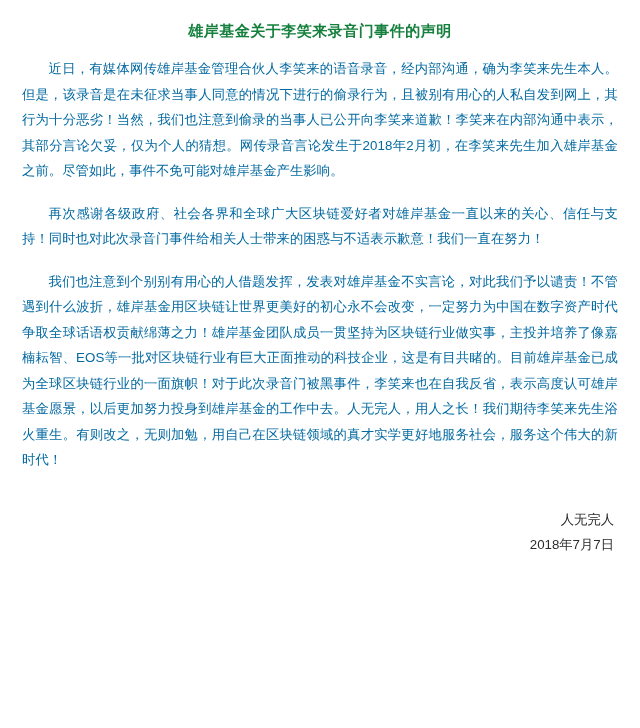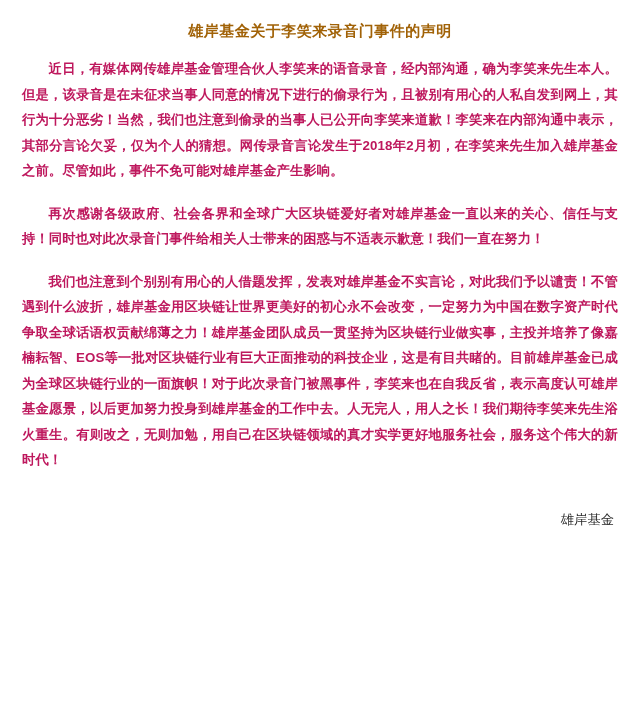--- a/index.html
+++ b/index.html
@@ -20,35 +20,34 @@
     box-sizing: border-box;
     padding: 14px 22px 10px 22px;
     position: relative;
     background: #ffffff;
     overflow: hidden;
   }
   .doc-title {
     text-align: center;
     font-size: 15px;
     font-weight: bold;
-    color: #a16207;
+    color: #15803d;
     letter-spacing: 0.5px;
     margin: 6px 0 14px 0;
     line-height: 22px;
   }
   .para {
     font-size: 13.3px;
     line-height: 25.5px;
-    color: #be185d;
+    color: #0369a1;
     text-align: justify;
     text-justify: inter-ideograph;
     margin: 0 0 17px 0;
     text-indent: 2em;
     letter-spacing: 0.1px;
-    font-weight: bold;
   }
   .signature {
     margin-top: 34px;
     text-align: right;
     font-size: 13.3px;
     line-height: 25px;
     color: #2b2b2b;
     padding-right: 4px;
   }
   .sig-line {
@@ -66,17 +65,18 @@
   <h1 class="doc-title">雄岸基金关于李笑来录音门事件的声明</h1>
 
   <p class="para">近日，有媒体网传雄岸基金管理合伙人李笑来的语音录音，经内部沟通，确为李笑来先生本人。但是，该录音是在未征求当事人同意的情况下进行的偷录行为，且被别有用心的人私自发到网上，其行为十分恶劣！当然，我们也注意到偷录的当事人已公开向李笑来道歉！李笑来在内部沟通中表示，其部分言论欠妥，仅为个人的猜想。网传录音言论发生于2018年2月初，在李笑来先生加入雄岸基金之前。尽管如此，事件不免可能对雄岸基金产生影响。</p>
 
 
   <p class="para">再次感谢各级政府、社会各界和全球广大区块链爱好者对雄岸基金一直以来的关心、信任与支持！同时也对此次录音门事件给相关人士带来的困惑与不适表示歉意！我们一直在努力！</p>
 
   <p class="para">我们也注意到个别别有用心的人借题发挥，发表对雄岸基金不实言论，对此我们予以谴责！不管遇到什么波折，雄岸基金用区块链让世界更美好的初心永不会改变，一定努力为中国在数字资产时代争取全球话语权贡献绵薄之力！雄岸基金团队成员一贯坚持为区块链行业做实事，主投并培养了像嘉楠耘智、EOS等一批对区块链行业有巨大正面推动的科技企业，这是有目共睹的。目前雄岸基金已成为全球区块链行业的一面旗帜！对于此次录音门被黑事件，李笑来也在自我反省，表示高度认可雄岸基金愿景，以后更加努力投身到雄岸基金的工作中去。人无完人，用人之长！我们期待李笑来先生浴火重生。有则改之，无则加勉，用自己在区块链领域的真才实学更好地服务社会，服务这个伟大的新时代！</p>
 
   <div class="signature">
-    <span class="sig-line">雄岸基金</span>
+    <span class="sig-line">人无完人</span>
+    <span class="sig-line">2018年7月7日</span>
   </div>
 
   <div class="spacer-bottom"></div>
 </div>
 
 </body></html>

